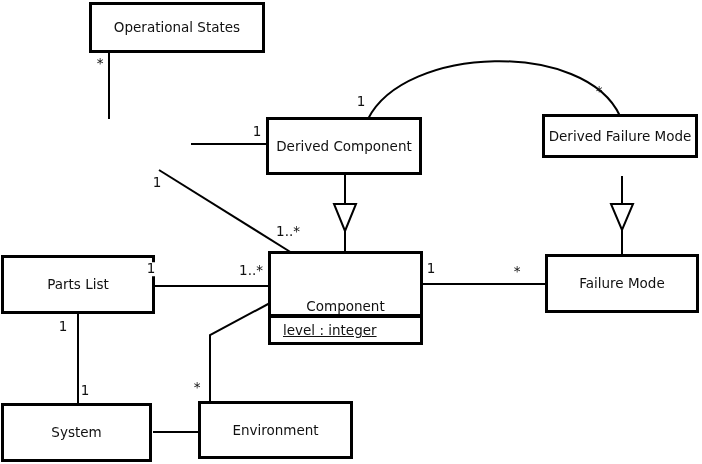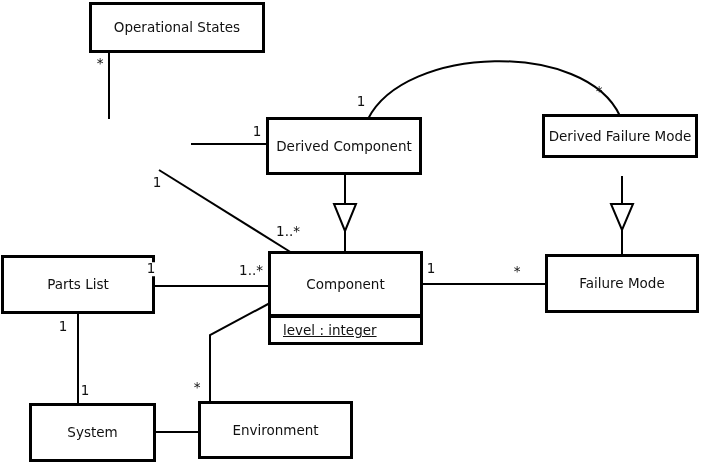--- a/index.html
+++ b/index.html
@@ -48,21 +48,21 @@
   }
   .uml-box.compartments {
     flex-direction: column;
     align-items: stretch;
     justify-content: flex-start;
     padding: 0;
   }
   .name-compartment {
     flex: 1;
     display: flex;
-    align-items: center;
+    align-items: flex-end;
     justify-content: center;
     border-bottom: 4px solid #000000;
   }
   .attr-compartment {
     height: 24px;
     display: flex;
     align-items: center;
     justify-content: flex-start;
     padding-left: 12px;
     text-decoration: underline;
@@ -79,21 +79,21 @@
     padding: 0 1px;
   }
   
   .b-operational-states { left: 41px;  top: 2px;   width: 176px; height: 51px; margin-left: 48px; }
   .b-functional-group   { left: 38px;  top: 118px; width: 154px; height: 54px; }
   .b-derived-component  { left: 266px; top: 117px; width: 156px; height: 58px; }
   .b-derived-failure-mode { left: 542px; top: 114px; width: 156px; height: 44px; }
   .b-component          { left: 268px; top: 251px; width: 155px; height: 94px; }
   .b-failure-mode       { left: 545px; top: 254px; width: 154px; height: 59px; }
   .b-parts-list         { left: 1px;   top: 255px; width: 154px; height: 59px; }
-  .b-system             { left: 1px;   top: 403px; width: 127px; height: 59px; margin-left: 28px; }
+  .b-system             { left: 1px;   top: 403px; width: 151px; height: 59px; }
   .b-environment        { left: 198px; top: 401px; width: 155px; height: 58px; }
 </style>
 </head>
 <body>
 
 <div class="canvas">
 
   <svg class="connector-layer" viewBox="0 0 702 464" xmlns="http://www.w3.org/2000/svg">
 
     <path d="M109 52 L109 119"></path>

